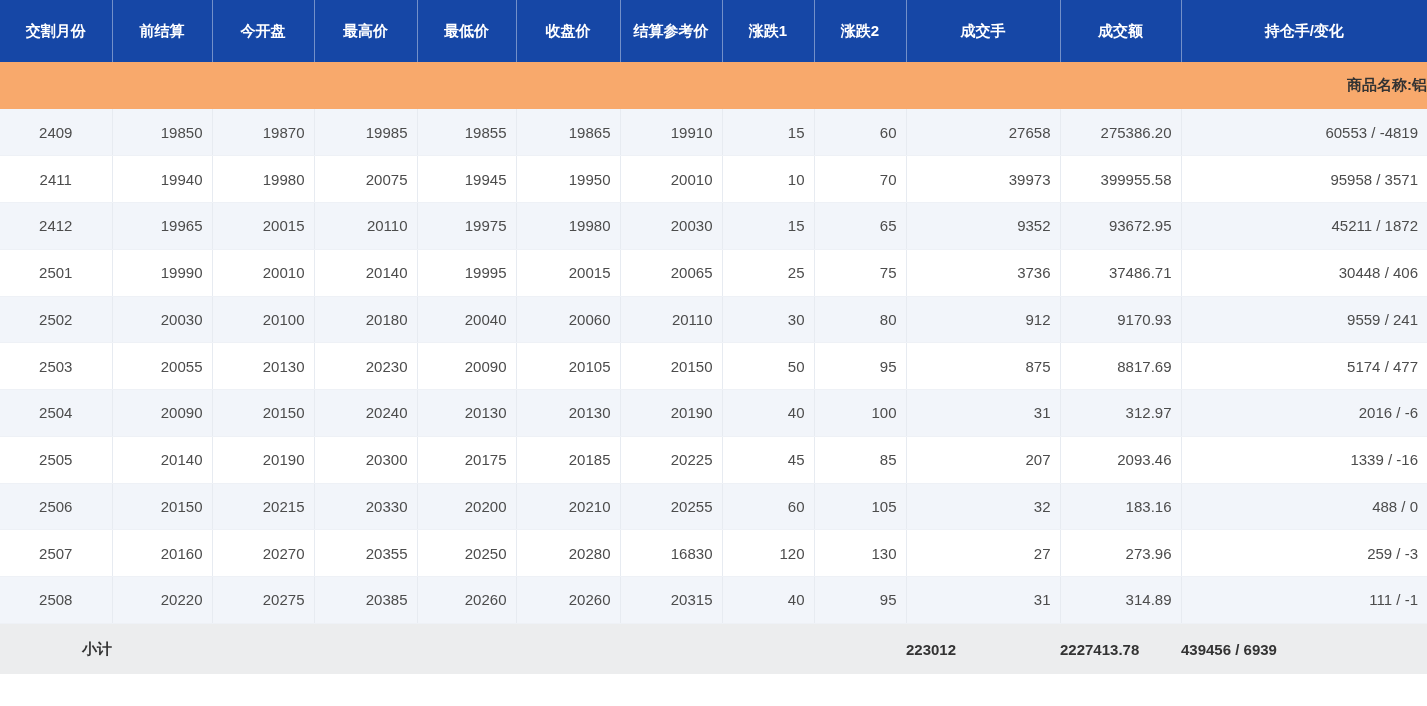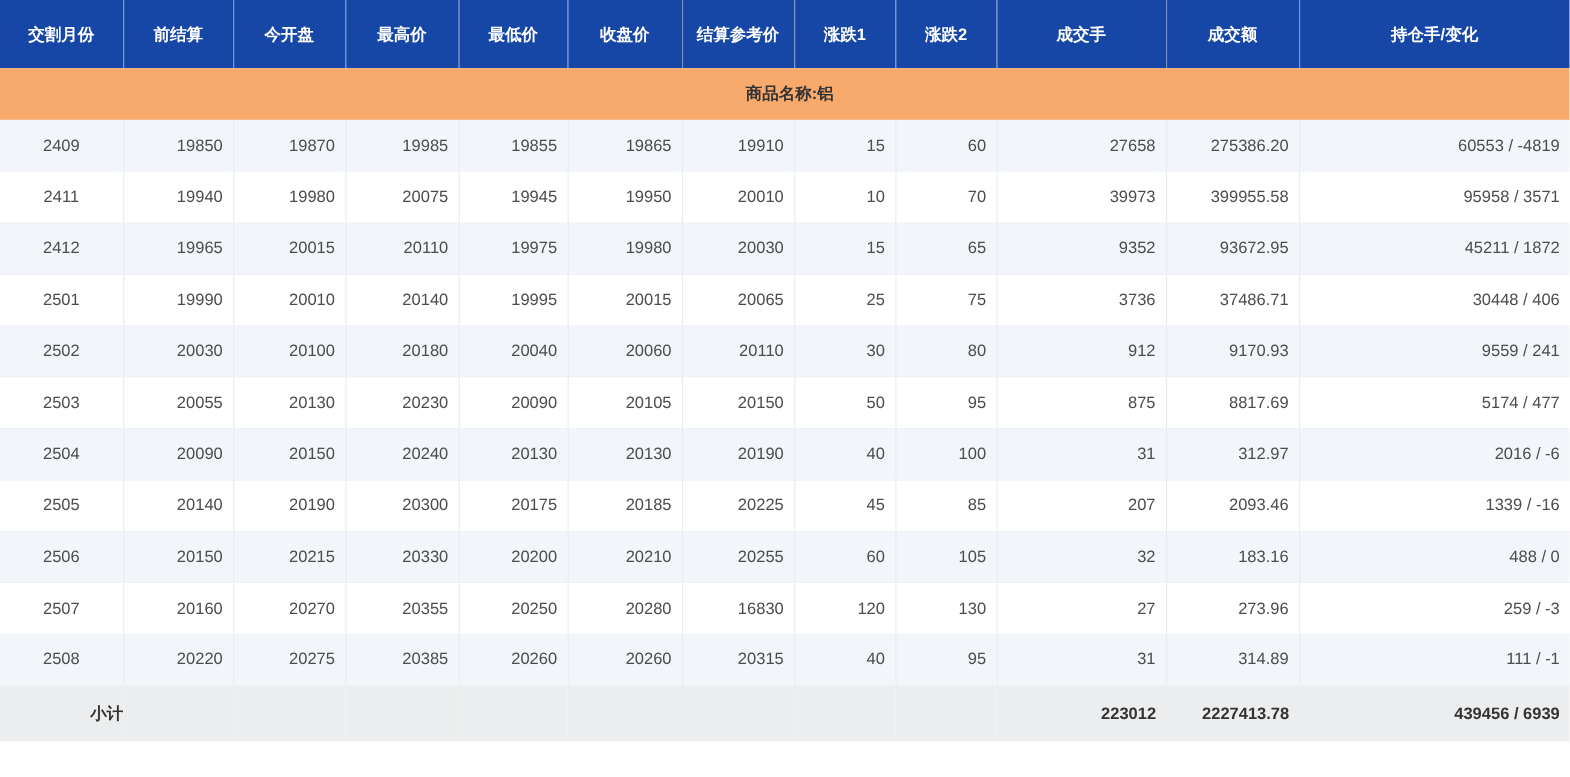--- a/index.html
+++ b/index.html
@@ -22,42 +22,42 @@
     text-align:center;vertical-align:middle;
     border-left:1px solid rgba(255,255,255,0.40);
   }
   thead th:first-child{border-left:none;}
 
   
   tr.group-row{height:47px;}
   tr.group-row td{
     background:var(--group-bg,#F8A96C);
     color:#333;font-size:15px;font-weight:bold;
-    text-align:center;padding-left:9px;vertical-align:middle;
+    text-align:right;padding-left:9px;vertical-align:middle;
   }
 
   
   tbody.data tr{height:46.75px;}
   tbody.data td{
     color:#4C4C4C;font-size:15px;vertical-align:middle;
     text-align:right;padding-right:9px;
     border-right:1px solid #E7EBF1;
     border-bottom:1px solid #EEF1F6;
     background:#fff;
   }
   tbody.data td:last-child{border-right:none;}
   tbody.data tr:nth-child(odd) td{background:var(--row-alt-bg,#F2F5FA);}
   tbody.data td.c-center{text-align:center;padding-right:0;}
 
   
   tfoot tr{height:51px;}
   tfoot td{
     background:var(--subtotal-bg,#ECEDEE);
     color:#333;font-size:15px;font-weight:bold;
-    vertical-align:middle;text-align:right;padding-right:9px;
+    vertical-align:middle;text-align:left;padding-right:9px;
   }
   tfoot td.c-center{text-align:right;padding-right:0;}
 </style>
 </head>
 <body>
 
 <div class="quotes-screen">
   <table>
     <colgroup>
       <col style="width:112px">

